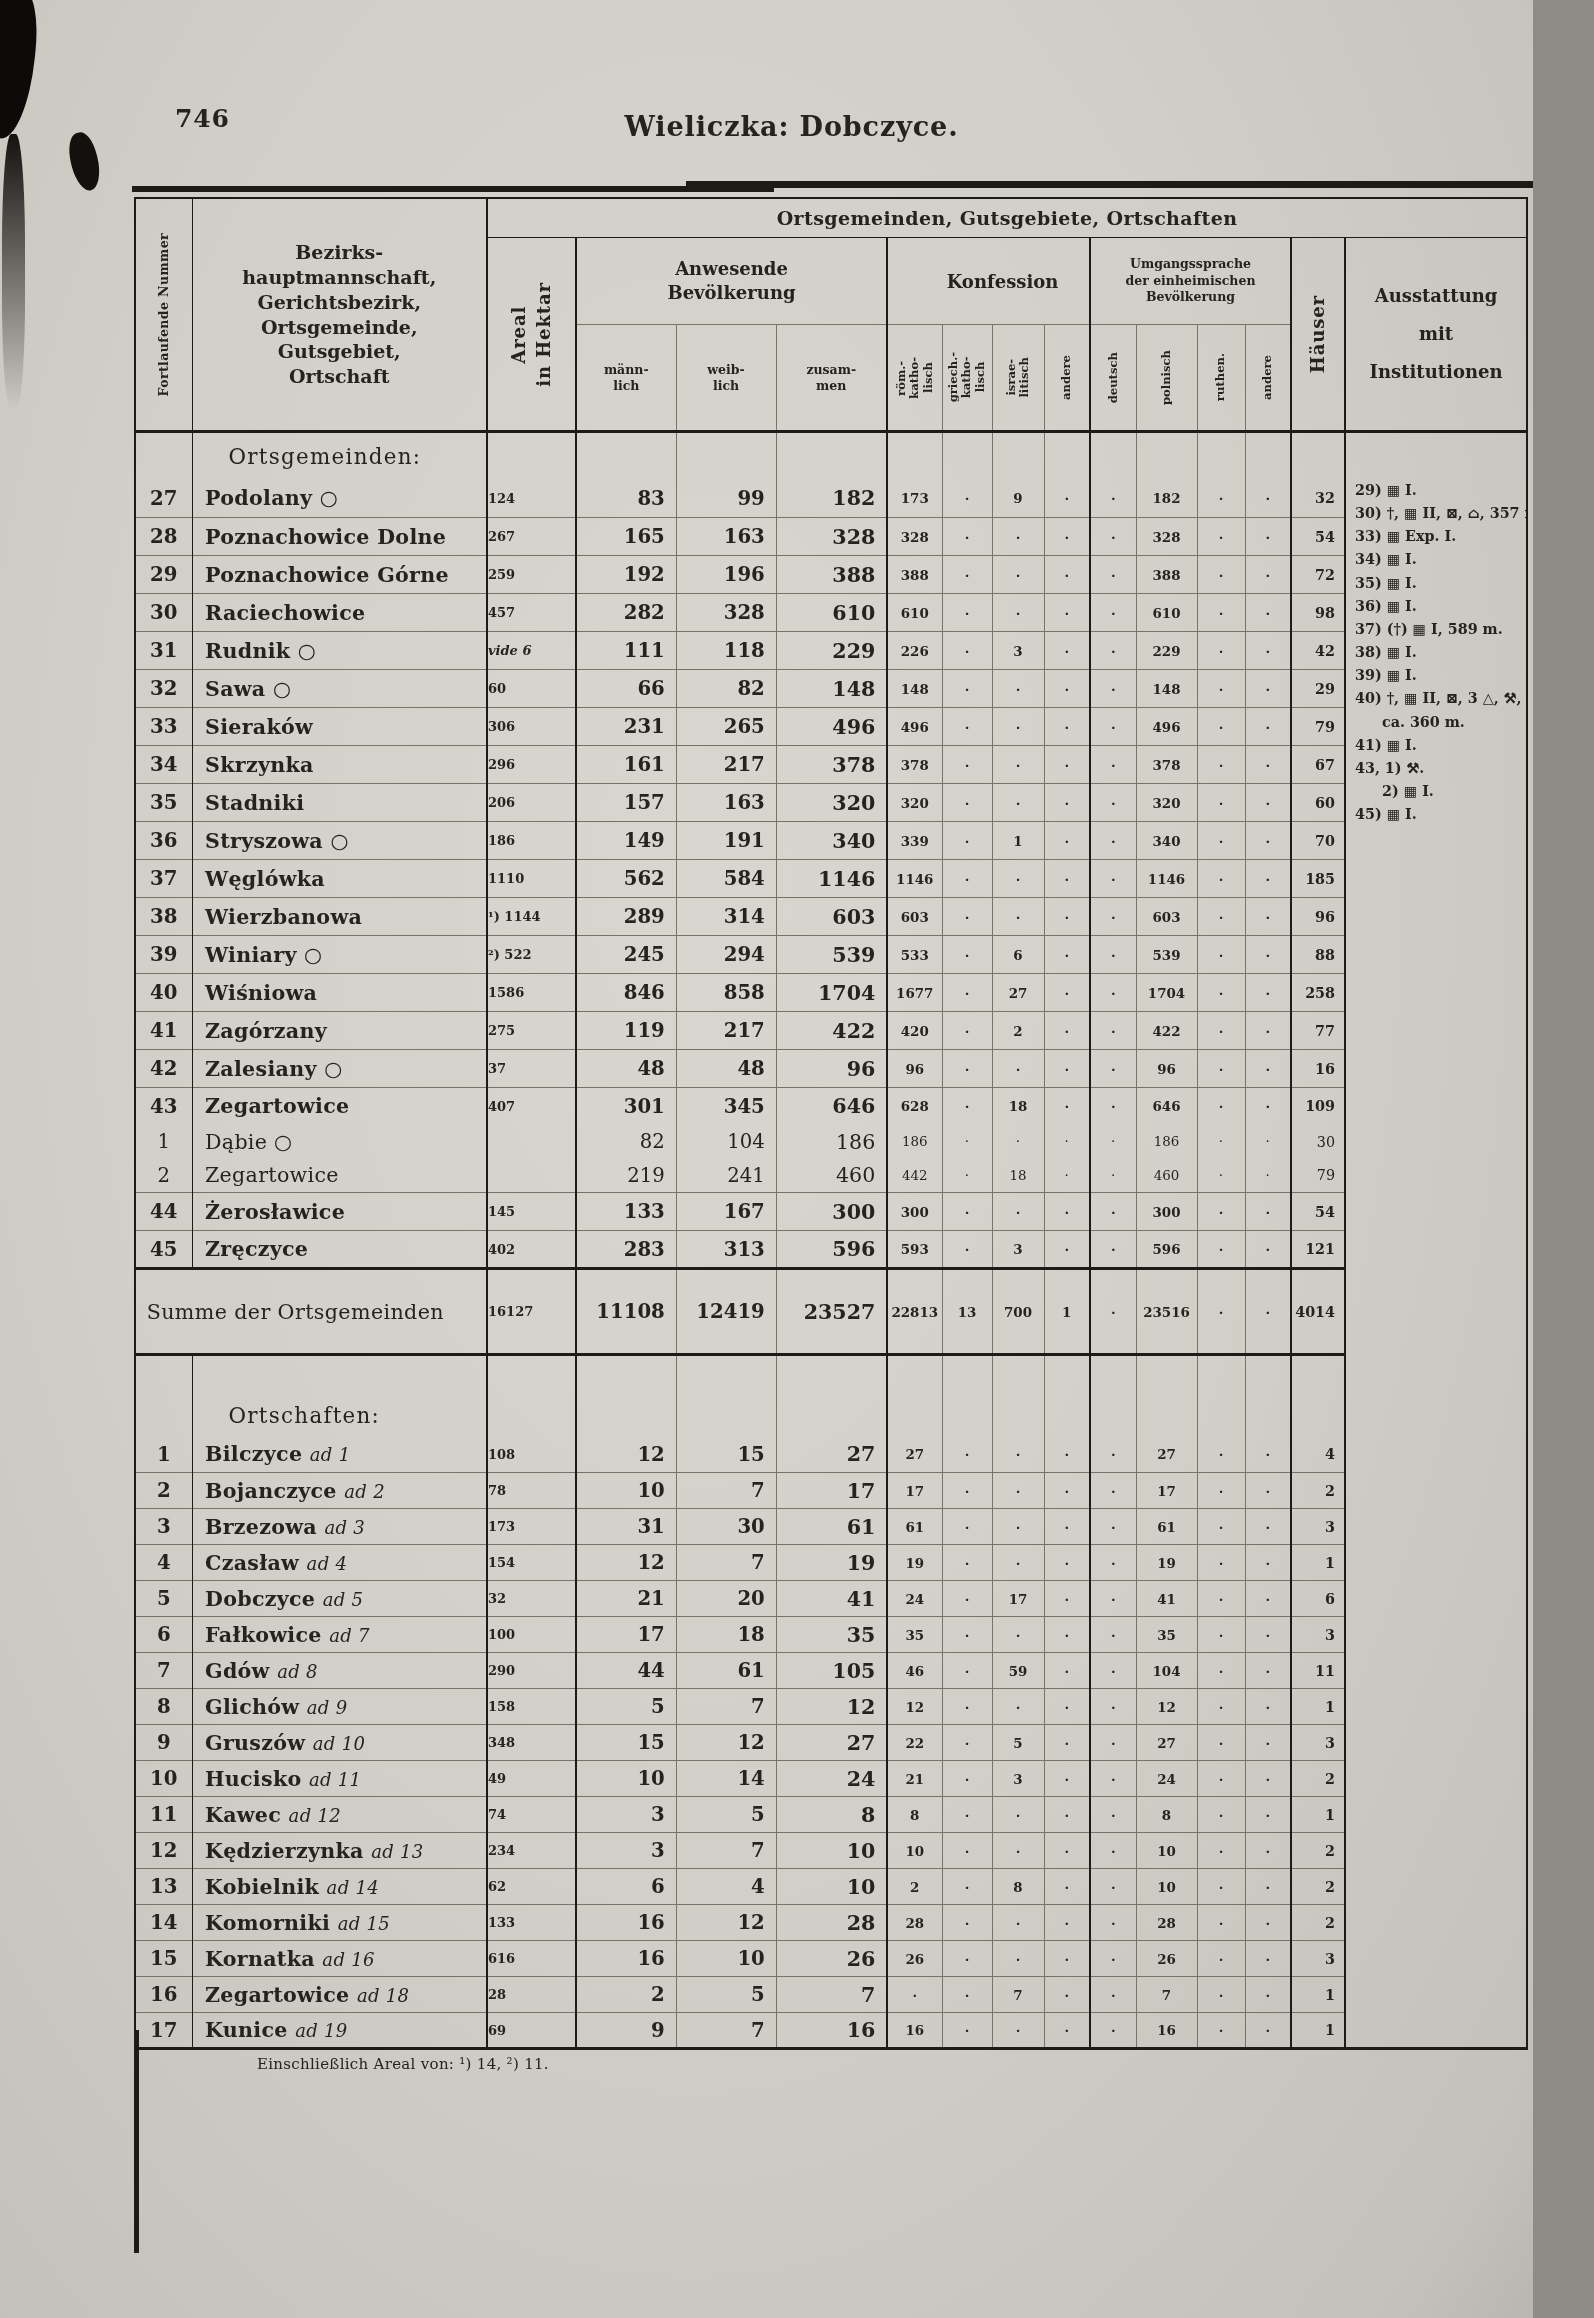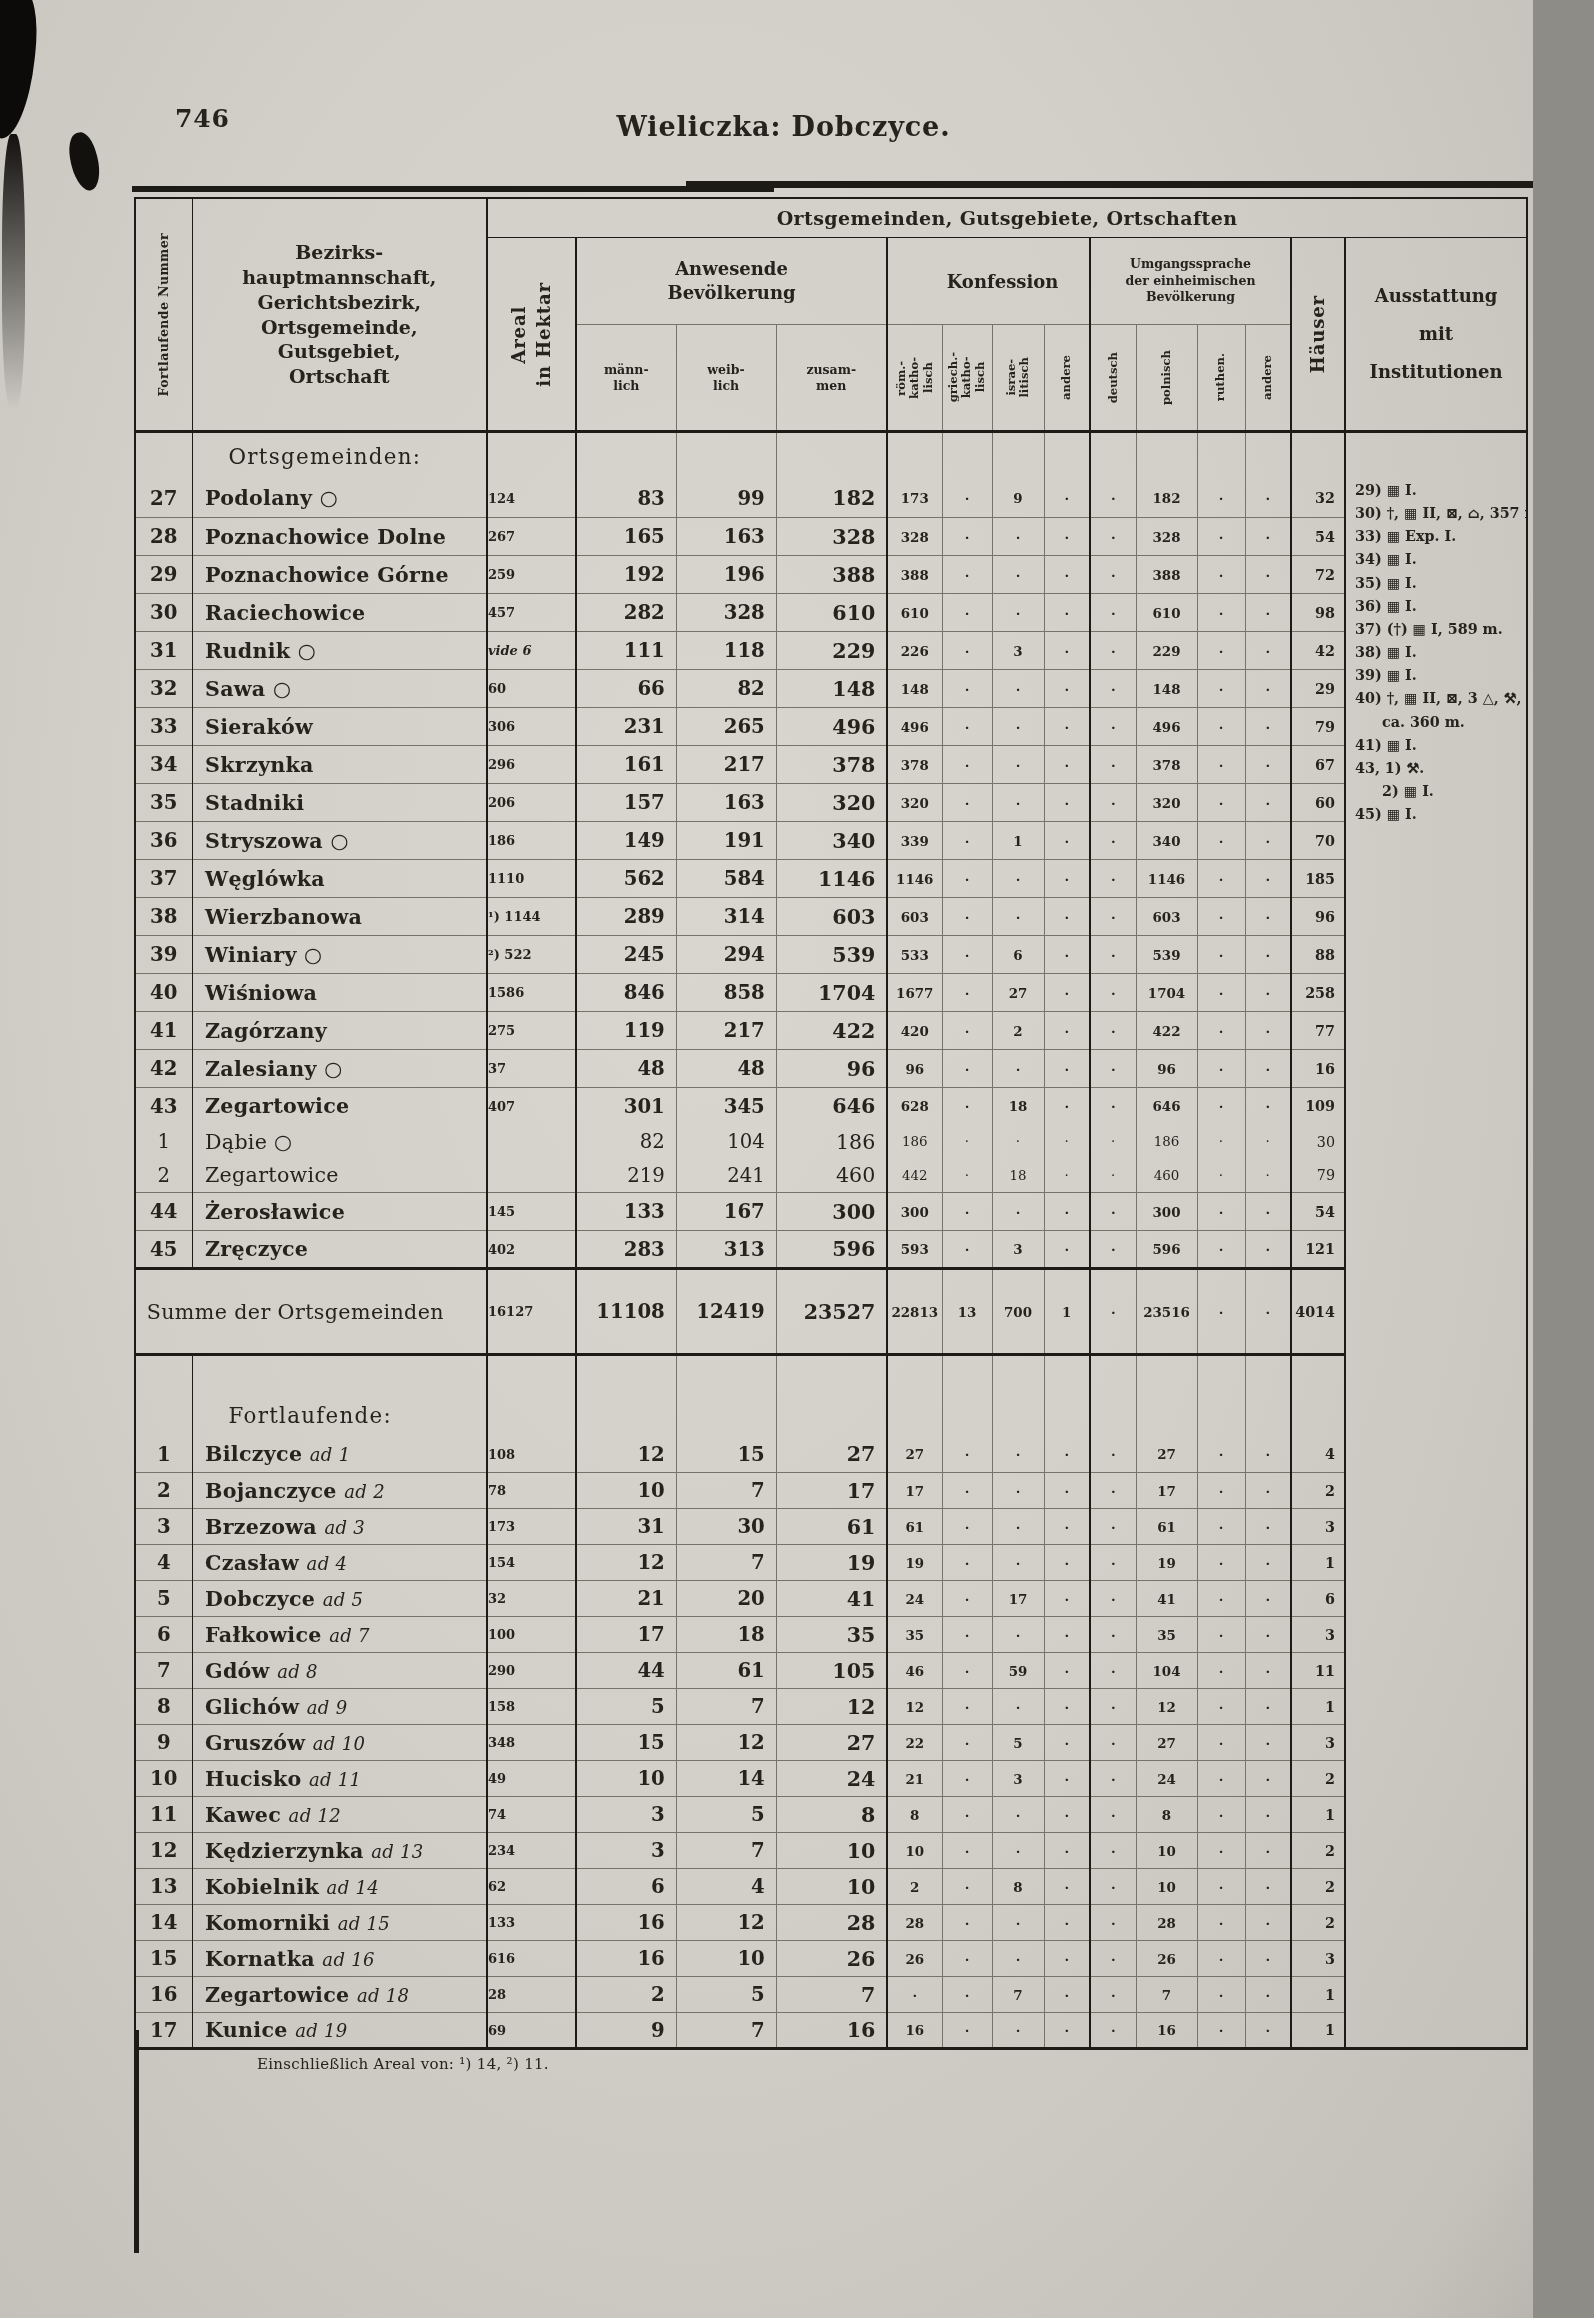--- a/index.html
+++ b/index.html
@@ -15,21 +15,21 @@
   
   .blob-a{position:absolute;left:-12.5px;top:-10.7px;width:46px;height:150px;background:#0c0b09;border-radius:0 40% 55% 30%;transform:rotate(6deg);}
   .blob-b{position:absolute;left:71px;top:132px;width:27px;height:59px;background:#12110e;border-radius:50% 45% 55% 50%;transform:rotate(-14deg);}
   .blob-c{position:absolute;left:1.8px;top:134px;width:23px;height:277px;background:linear-gradient(to bottom,#14120f,rgba(20,18,15,0));border-radius:40%;}
   .edge-band{position:absolute;left:1558px;top:354px;width:37px;height:1912px;
     background:linear-gradient(to right, rgba(12,11,9,0) 0%, #15130f 55%, #0a0908 100%);border-radius:7.1px 0 0 7.1px;}
   .edge-band-top{position:absolute;left:1580px;top:0;width:15px;height:375px;
     background:linear-gradient(to right, rgba(12,11,9,0), #24221d);}
   .left-line{position:absolute;left:134px;top:2030px;width:4.5px;height:223px;background:var(--heavy);}
   .page-number{position:absolute;left:175px;top:104px;font-size:25px;font-weight:bold;letter-spacing:0.9px;}
-  .doc-title{position:absolute;left:4px;top:111px;width:1559px;text-align:center;font-size:27px;font-weight:bold;letter-spacing:0.9px;}
+  .doc-title{position:absolute;left:12px;top:111px;width:1559px;text-align:center;font-size:27px;font-weight:bold;letter-spacing:0.9px;}
   .top-band-a{position:absolute;left:132px;top:186px;width:642px;height:6.3px;background:var(--heavy);}
   .top-band-b{position:absolute;left:686px;top:181px;width:874px;height:7.1px;background:var(--heavy);}
 
   table.census{position:absolute;left:134px;top:197px;width:1394px;border-collapse:collapse;table-layout:fixed;
     border:2.7px solid var(--heavy);border-bottom:3.6px solid var(--heavy);}
   thead{border-bottom:3.6px solid var(--heavy);}
   th,td{margin:0;padding:0;vertical-align:middle;font-weight:normal;overflow:hidden;}
 
   
   th{color:var(--ink);}
@@ -626,21 +626,21 @@
           <td class="c-is">700</td>
           <td class="c-a1">1</td>
           <td class="c-de">·</td>
           <td class="c-pl">23516</td>
           <td class="c-ru">·</td>
           <td class="c-a2">·</td>
           <td class="c-h">4014</td>
         </tr>
         <tr class="label-row label-guts">
           <td class="c-nr"></td>
-          <td class="c-name sec-label">Fortlaufende:</td>
+          <td class="c-name sec-label">Ortschaften:</td>
           <td class="c-areal"></td>
           <td class="c-m"></td>
           <td class="c-w"></td>
           <td class="c-z"></td>
           <td class="c-rk"></td>
           <td class="c-gk"></td>
           <td class="c-is"></td>
           <td class="c-a1"></td>
           <td class="c-de"></td>
           <td class="c-pl"></td>

